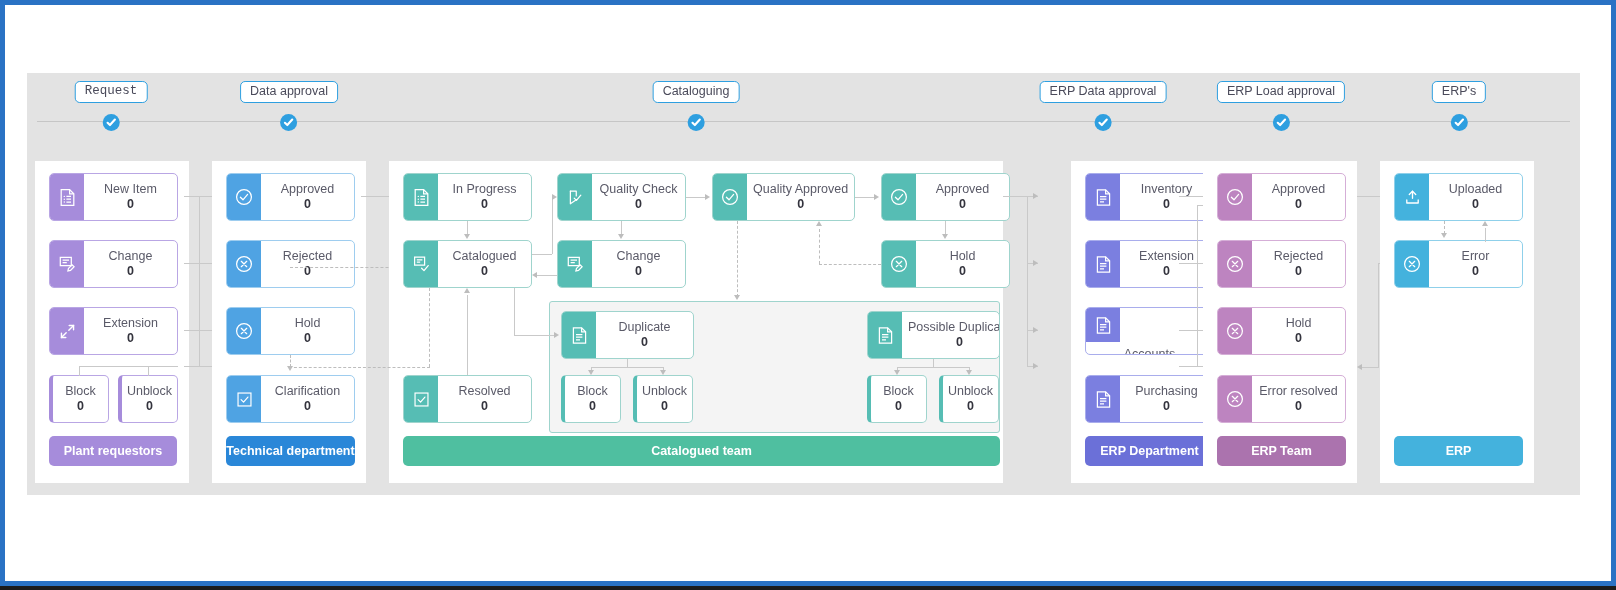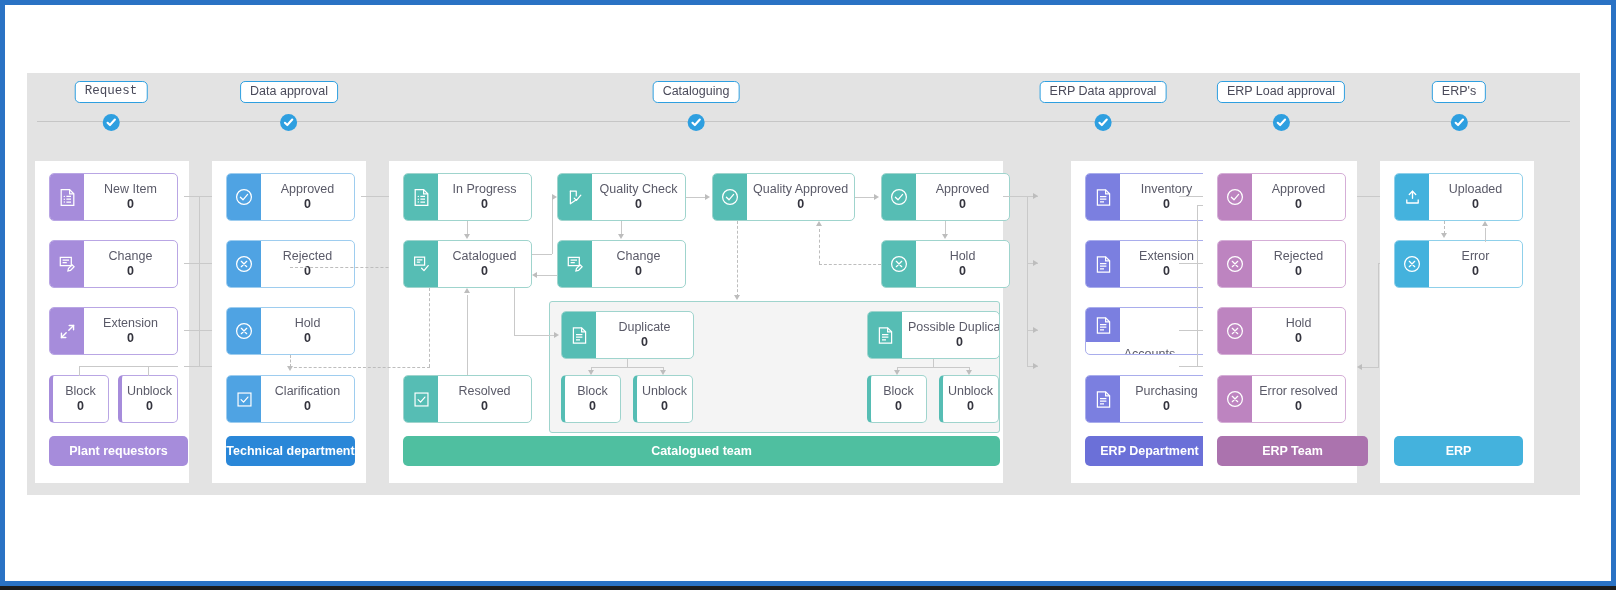--- a/index.html
+++ b/index.html
@@ -258,21 +258,21 @@
           <div class="body">
             <div class="lbl">Unblock</div>
             <div class="cnt">0</div>
           </div>
         </div>
 
         <div class="conn h" style="left:44px; top:205px; width:99px;"></div>
         <div class="conn v" style="left:44px; top:205px; height:10px;"></div>
         <div class="conn v" style="left:113px; top:205px; height:10px;"></div>
 
-        <div class="lane-footer" style="left:14px; top:275px; width:139px; background:#a68cdb;">
+        <div class="lane-footer" style="left:14px; top:275px; width:128px; background:#a68cdb;">
           <span>Plant requestors</span>
         </div>
       </div>
     </div>
 
     <div class="conn h" style="left:157px; top:123px; width:57px;"></div>
     <div class="arrow r" style="left:209px; top:119.5px;"></div>
     <div class="conn h" style="left:157px; top:190px; width:57px;"></div>
     <div class="arrow r" style="left:209px; top:186.5px;"></div>
     <div class="conn h" style="left:157px; top:257px; width:57px;"></div>
@@ -717,21 +717,21 @@
               <circle cx="10" cy="10" r="7.4"></circle>
               <path d="M7.3 7.3l5.4 5.4M12.7 7.3l-5.4 5.4" stroke-linecap="round"></path>
             </svg>
           </div>
           <div class="body">
             <div class="lbl">Error resolved</div>
             <div class="cnt">0</div>
           </div>
         </div>
 
-        <div class="lane-footer" style="left:14px; top:275px; width:151px; background:#ab73ae;">
+        <div class="lane-footer" style="left:14px; top:275px; width:129px; background:#ab73ae;">
           <span>ERP Team</span>
         </div>
       </div>
     </div>
 
     <div class="conn h" style="left:1330px; top:123px; width:35px;"></div>
     <div class="arrow r" style="left:1361px; top:119.5px;"></div>
 
     <div class="conn h" style="left:1351px; top:190px; width:30px;"></div>
     <div class="conn v" style="left:1351px; top:190px; height:104px;"></div>

